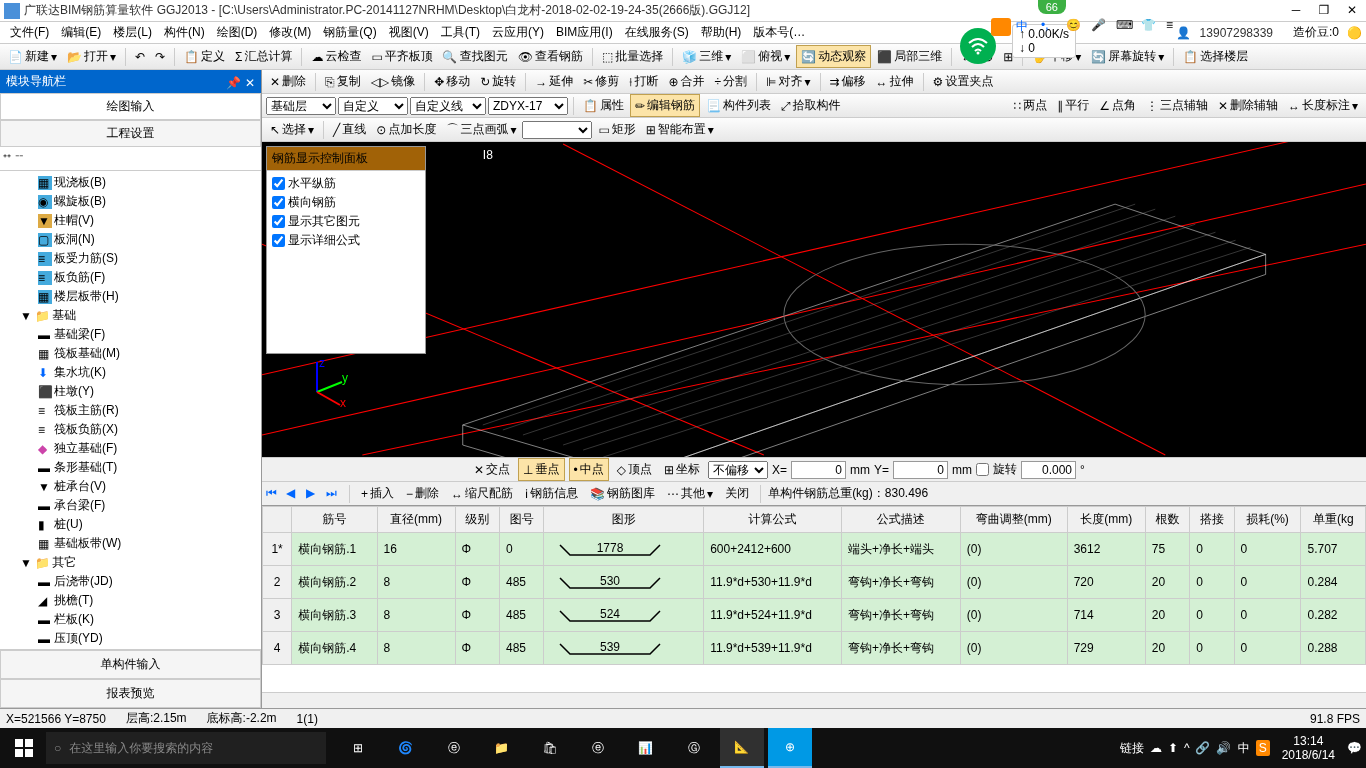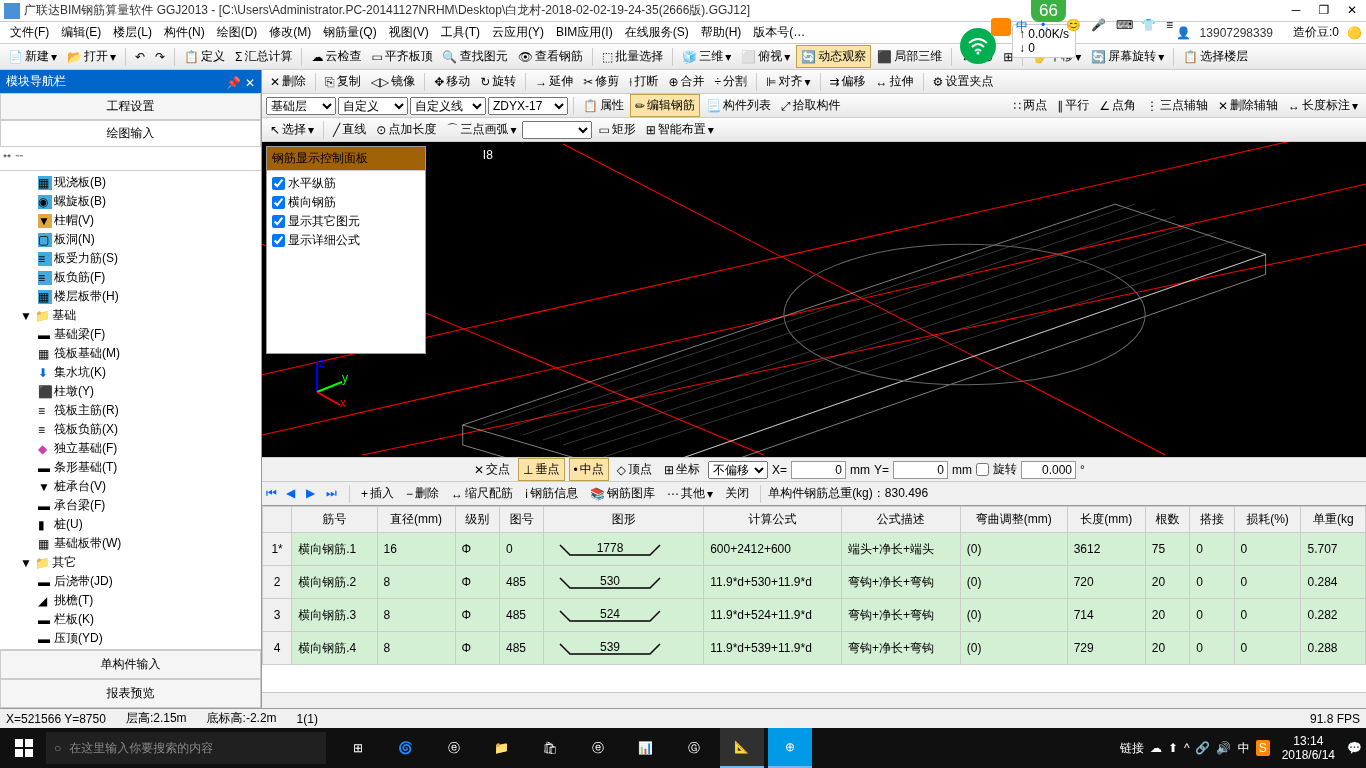--- a/index.html
+++ b/index.html
@@ -56,21 +56,21 @@
 .status-bar{height:20px;background:#f0f0f0;display:flex;align-items:center;padding:0 6px;border-top:1px solid #999;gap:20px;}
 .taskbar{position:absolute;bottom:0;left:0;right:0;height:40px;background:#101010;display:flex;align-items:center;color:#fff;padding:0 4px;gap:2px;}
 .taskbar .start{width:40px;height:40px;display:flex;align-items:center;justify-content:center;cursor:pointer;}
 .taskbar .search{flex:0 0 280px;height:32px;background:#202020;display:flex;align-items:center;padding:0 8px;color:#888;gap:8px;}
 .taskbar .tb-icons{display:flex;gap:4px;margin-left:8px;}
 .taskbar .tb-app{width:44px;height:40px;display:flex;align-items:center;justify-content:center;cursor:pointer;}
 .taskbar .tb-app.active{background:#303030;border-bottom:2px solid #76b9ed;}
 .taskbar .right{margin-left:auto;display:flex;align-items:center;gap:6px;font-size:11px;}
 .taskbar .time{text-align:center;line-height:1.2;padding:0 6px;}
 svg{display:block;}
-.float-indicator{position:absolute;top:0;right:300px;background:#3cb043;color:#fff;border-radius:0 0 8px 8px;padding:1px 8px;font-size:17px;z-index:100;}
+.float-indicator{position:absolute;top:0;right:300px;background:#3cb043;color:#fff;border-radius:0 0 8px 8px;padding:1px 8px;font-size:11px;z-index:100;}
 .top-icons{position:absolute;top:18px;right:180px;display:flex;gap:5px;z-index:99;}
 .top-icons .ti{width:20px;height:18px;}
 .net-box{position:absolute;top:24px;right:290px;background:#fff;border:1px solid #ccc;border-radius:3px;padding:2px 6px;z-index:99;font-size:10px;}
 .wifi-circle{position:absolute;top:28px;right:370px;width:36px;height:36px;border-radius:50%;background:#00b050;z-index:99;display:flex;align-items:center;justify-content:center;}
 .shape-svg{width:120px;height:24px;}
 </style>
 </head>
 <body>
 
 <div class="float-indicator">66</div>
@@ -161,22 +161,22 @@
 </div>
 
 <div class="main">
 
 <div class="left-panel">
 <div class="panel-title">
 <span>模块导航栏</span>
 <span>📌 ✕</span>
 </div>
 <div class="panel-tabs">
+<div class="panel-tab active">绘图输入</div>
 <div class="panel-tab">工程设置</div>
-<div class="panel-tab active">绘图输入</div>
 </div>
 <div class="tree-tools">
 <span>⁺⁺</span>
 <span>⁻⁻</span>
 </div>
 <div class="tree">
 <div class="tree-node indent2">
           <span class="tree-icon" style="background:#4ad">▦</span>
           <span>现浇板(B)</span>
         </div>

